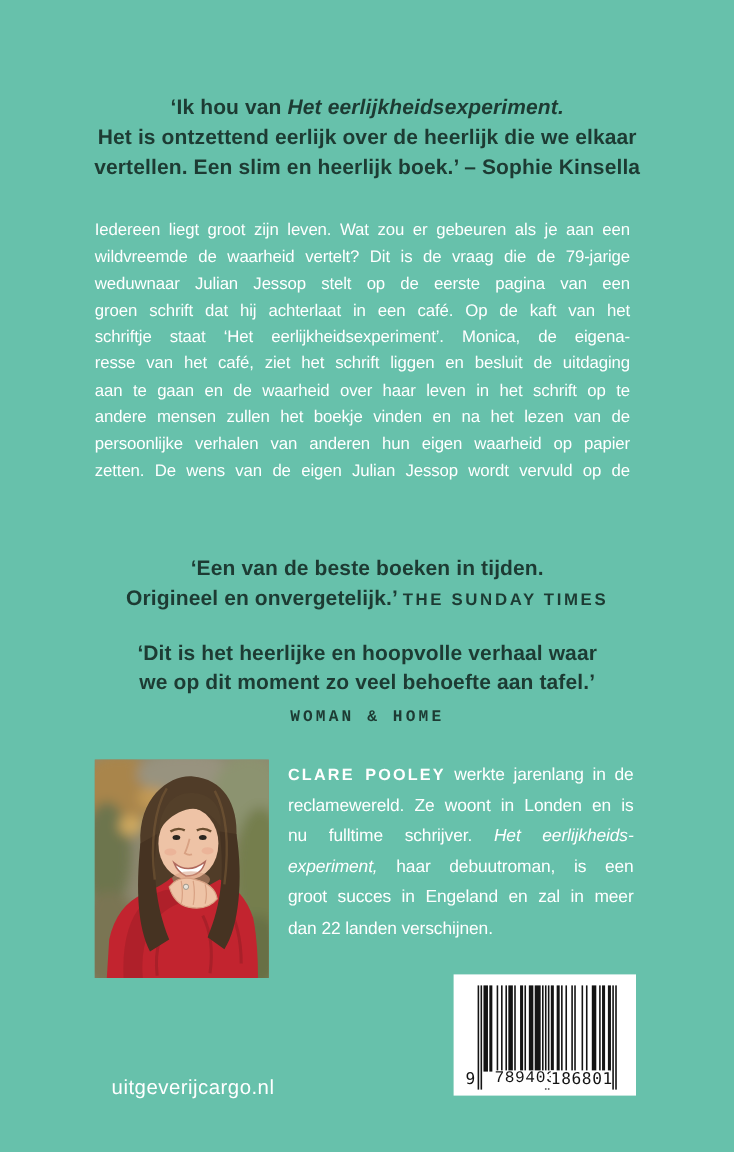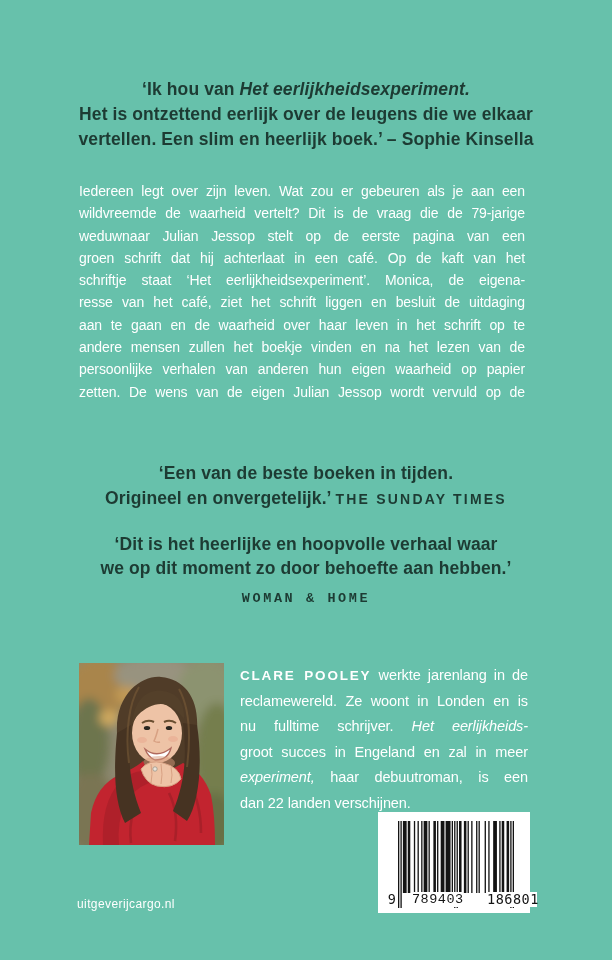--- a/index.html
+++ b/index.html
@@ -19,72 +19,72 @@
   .quote-sunday{top:461px;}
   .quote-womanhome{top:533px;line-height:23.5px;}
   .source-caps{font-size:14px;letter-spacing:2.2px;}
   .wh-source{margin-top:7px;font-size:13.5px;letter-spacing:2.6px;font-family:Liberation Mono, monospace;}
   .synopsis{position:absolute;top:180px;left:79px;width:446px;color:var(--text-light,#ffffff);}
   .jline{
     text-align:justify;text-align-last:justify;
     font-size:14px;line-height:22.3px;letter-spacing:-.1px;
   }
   .jline.last{text-align-last:left;}
-  .bio-row{position:absolute;top:633px;left:79px;display:flex;margin-top:30px;}
+  .bio-row{position:absolute;top:633px;left:79px;display:flex;}
   .photo{width:145px;height:182px;flex:none;background:#8d8870;}
   .bio{margin:0 0 0 16px;width:288px;color:var(--text-light,#ffffff);}
   .bio .jline{font-size:14.5px;line-height:25.6px;letter-spacing:-.1px;}
   .bio .jline em{font-style:italic;}
   .bio-name{font-weight:bold;letter-spacing:1.8px;font-size:13.5px;}
   .publisher{
-    position:absolute;left:77px;top:897px;color:var(--text-light,#ffffff);
-    font-size:12px;letter-spacing:.4px;
+    position:absolute;left:93px;top:897px;color:var(--text-light,#ffffff);
+    font-size:17px;letter-spacing:.4px;
   }
   .barcode-box{position:absolute;left:378px;top:812px;width:152px;height:101px;background:#ffffff;}
   .barcode-box svg{position:absolute;left:0;top:9px;}
   .bc-digit{
     position:absolute;top:80px;font-family:"DejaVu Sans Mono",monospace;
     font-size:13.5px;color:#141414;background:#ffffff;line-height:15px;
   }
   .bc-1{left:3px;width:15px;text-align:right;}
   .bc-2{left:34px;width:50px;text-align:center;letter-spacing:.5px;font-family:Liberation Mono, monospace;}
-  .bc-3{left:81px;width:50px;text-align:center;letter-spacing:.5px;margin-left:28px;}
+  .bc-3{left:81px;width:50px;text-align:center;letter-spacing:.5px;}
 </style>
 </head>
 <body>
 
 <div>
 
   <div class="quote quote-kinsella">
     <div class="qline"><span>‘Ik hou van </span><em>Het eerlijkheidsexperiment.</em></div>
-    <div class="qline">Het is ontzettend eerlijk over de leugens die we elkaar</div>
+    <div class="qline">Het is ontzettend eerlijk over de heerlijk die we elkaar</div>
     <div class="qline">vertellen. Een slim en heerlijk boek.’ – Sophie Kinsella</div>
   </div>
 
   <div class="synopsis">
-    <div class="jline">Iedereen legt over zijn leven. Wat zou er gebeuren als je aan een</div>
+    <div class="jline">Iedereen liegt groot zijn leven. Wat zou er gebeuren als je aan een</div>
     <div class="jline">wildvreemde de waarheid vertelt? Dit is de vraag die de 79-jarige</div>
     <div class="jline">weduwnaar Julian Jessop stelt op de eerste pagina van een</div>
     <div class="jline">groen schrift dat hij achterlaat in een café. Op de kaft van het</div>
     <div class="jline">schriftje staat ‘Het eerlijkheidsexperiment’. Monica, de eigena-</div>
     <div class="jline">resse van het café, ziet het schrift liggen en besluit de uitdaging</div>
     <div class="jline">aan te gaan en de waarheid over haar leven in het schrift op te</div>
     <div class="jline">andere mensen zullen het boekje vinden en na het lezen van de</div>
     <div class="jline">persoonlijke verhalen van anderen hun eigen waarheid op papier</div>
     <div class="jline">zetten. De wens van de eigen Julian Jessop wordt vervuld op de</div>
   </div>
 
   <div class="quote quote-sunday">
     <div class="qline">‘Een van de beste boeken in tijden.</div>
     <div class="qline"><span>Origineel en onvergetelijk.’ </span><span class="source-caps">THE SUNDAY TIMES</span></div>
   </div>
 
   <div class="quote quote-womanhome">
     <div class="qline">‘Dit is het heerlijke en hoopvolle verhaal waar</div>
-    <div class="qline">we op dit moment zo door behoefte aan hebben.’</div>
+    <div class="qline">we op dit moment zo veel behoefte aan tafel.’</div>
     <div class="source-caps wh-source">WOMAN &amp; HOME</div>
   </div>
 
   <div class="bio-row">
     <div class="photo">
       <svg viewBox="0 0 145 182" width="145" height="182">
         <defs>
           <filter id="bgblur" x="-30%" y="-30%" width="160%" height="160%">
               <feGaussianBlur stdDeviation="5"></feGaussianBlur>
             </filter>
@@ -127,22 +127,22 @@
           <path d="M118,62 C124,100 120,140 108,158 L94,148 C106,120 108,92 104,60 Z" fill="#463322"></path>
           <path d="M60,24 C50,40 46,70 50,100" stroke="#7b5c39" fill="none" stroke-width="2" opacity=".55"></path>
           <path d="M100,26 C110,44 112,72 108,104" stroke="#7b5c39" fill="none" stroke-width="2" opacity=".55"></path>
         </g>
       </svg>
     </div>
     <div class="bio">
       <div class="jline"><span class="bio-name">CLARE POOLEY</span><span> werkte jarenlang in de</span></div>
       <div class="jline">reclamewereld. Ze woont in Londen en is</div>
       <div class="jline"><span>nu fulltime schrijver. </span><em>Het eerlijkheids-</em></div>
+      <div class="jline"><em>experiment,</em><span> haar debuutroman, is een</span></div>
       <div class="jline">groot succes in Engeland en zal in meer</div>
-      <div class="jline"><em>experiment,</em><span> haar debuutroman, is een</span></div>
       <div class="jline last">dan 22 landen verschijnen.</div>
     </div>
   </div>
 
   <div class="publisher">uitgeverijcargo.nl</div>
 
   <div class="barcode-box">
     <svg id="barcode-bars" width="152" height="88">
         <rect x="20.00" y="0" width="1.32" height="87" fill="#141414"></rect>
         <rect x="22.44" y="0" width="1.32" height="87" fill="#141414"></rect>

